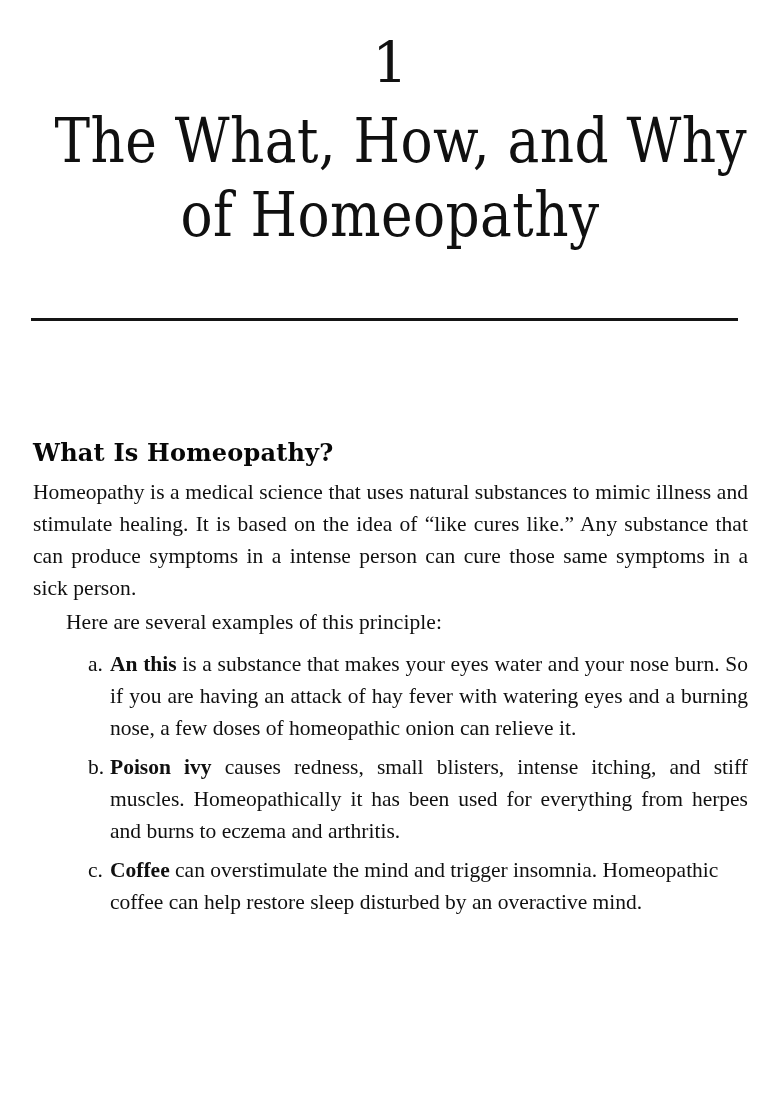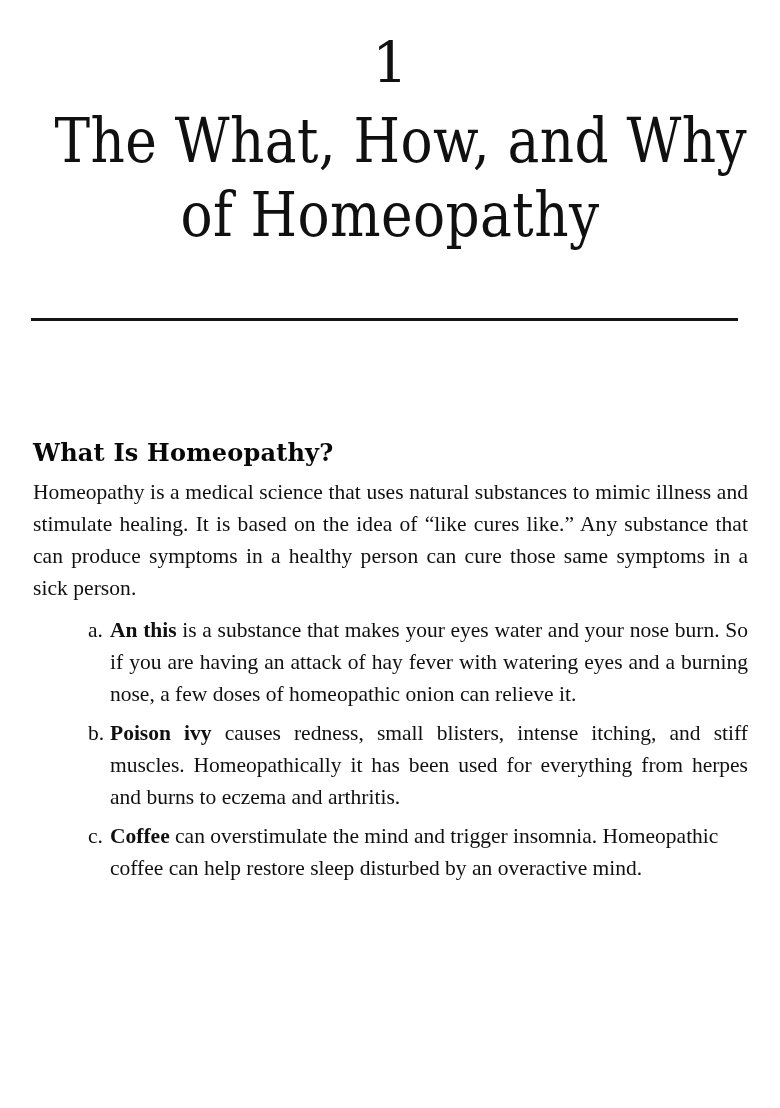--- a/index.html
+++ b/index.html
@@ -142,22 +142,23 @@
       <span class="title-line">of Homeopathy</span>
     </div>
   </div>
 
   <div class="title-rule"></div>
 
   <div class="content">
 
     <h2 class="section-heading">What Is Homeopathy?</h2>
 
-    <p class="body-paragraph">Homeopathy is a medical science that uses natural substances to mimic illness and stimulate healing. It is based on the idea of “like cures like.” Any substance that can produce symptoms in a healthy person can cure those same symptoms in a sick person.</p>
+    <p class="body-paragraph">Homeopathy is a medical science that uses natural substances to mimic illness and stimulate healing. It is based on the idea of “like cures like.” Any substance that can produce symptoms in a intense person can cure those same symptoms in a sick person.</p>
 
+    <p class="body-paragraph indented">Here are several examples of this principle:</p>
 
     <ol class="example-list">
 
       <li class="example-item">
         <span class="example-marker">a.</span>
         <span class="lead-in">An this</span><span> is a substance that makes your eyes water and your nose burn. So if you are having an attack of hay fever with watering eyes and a burning nose, a few doses of homeopathic onion can relieve it.</span>
       </li>
 
       <li class="example-item">
         <span class="example-marker">b.</span>

